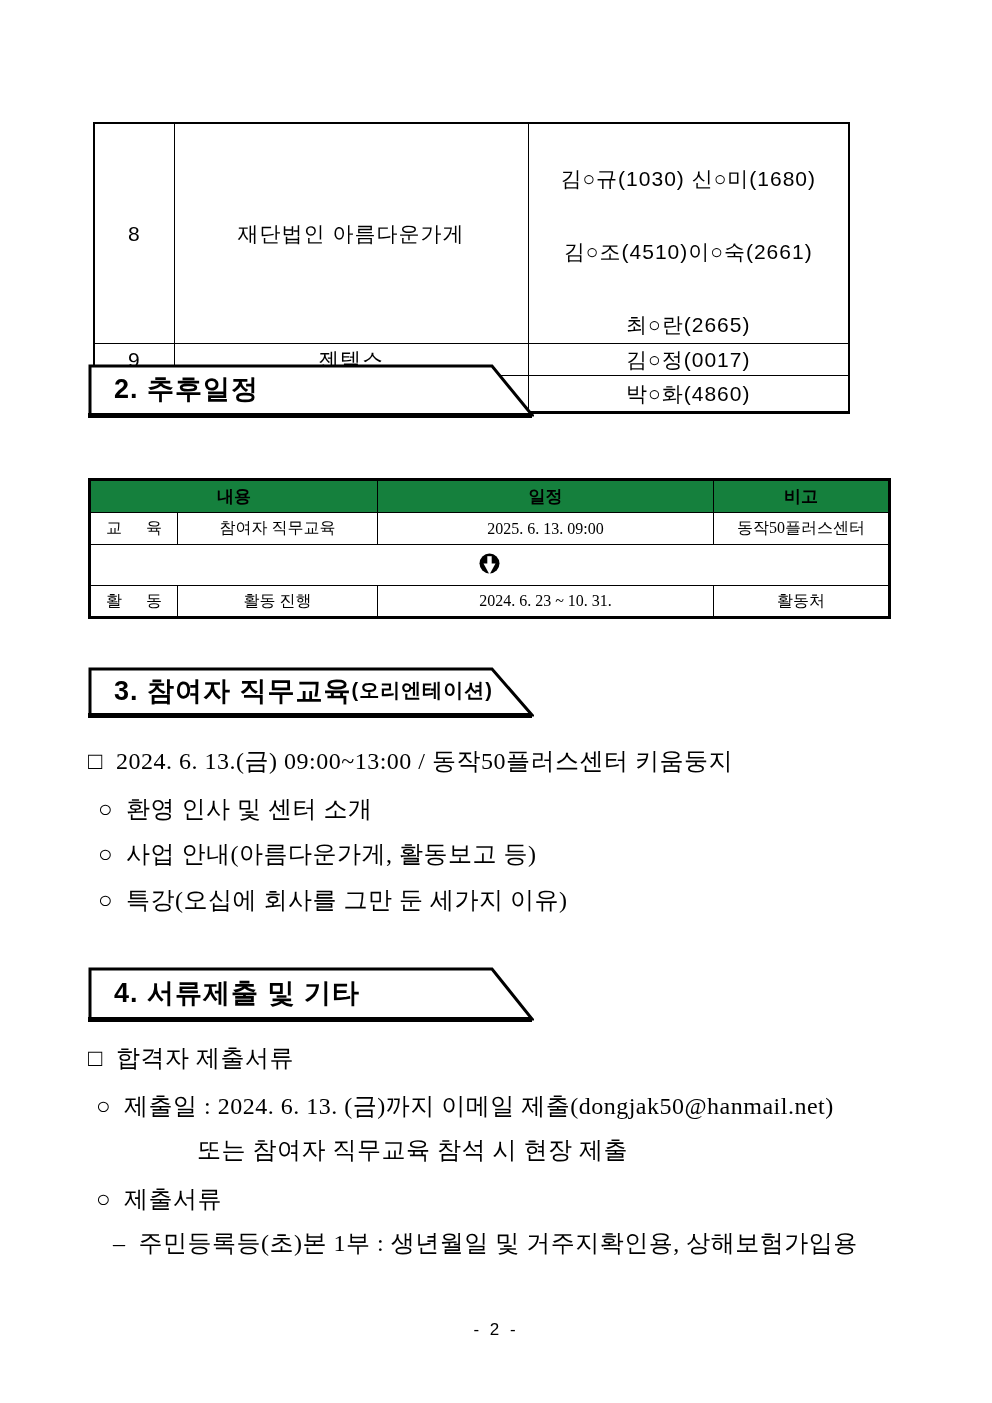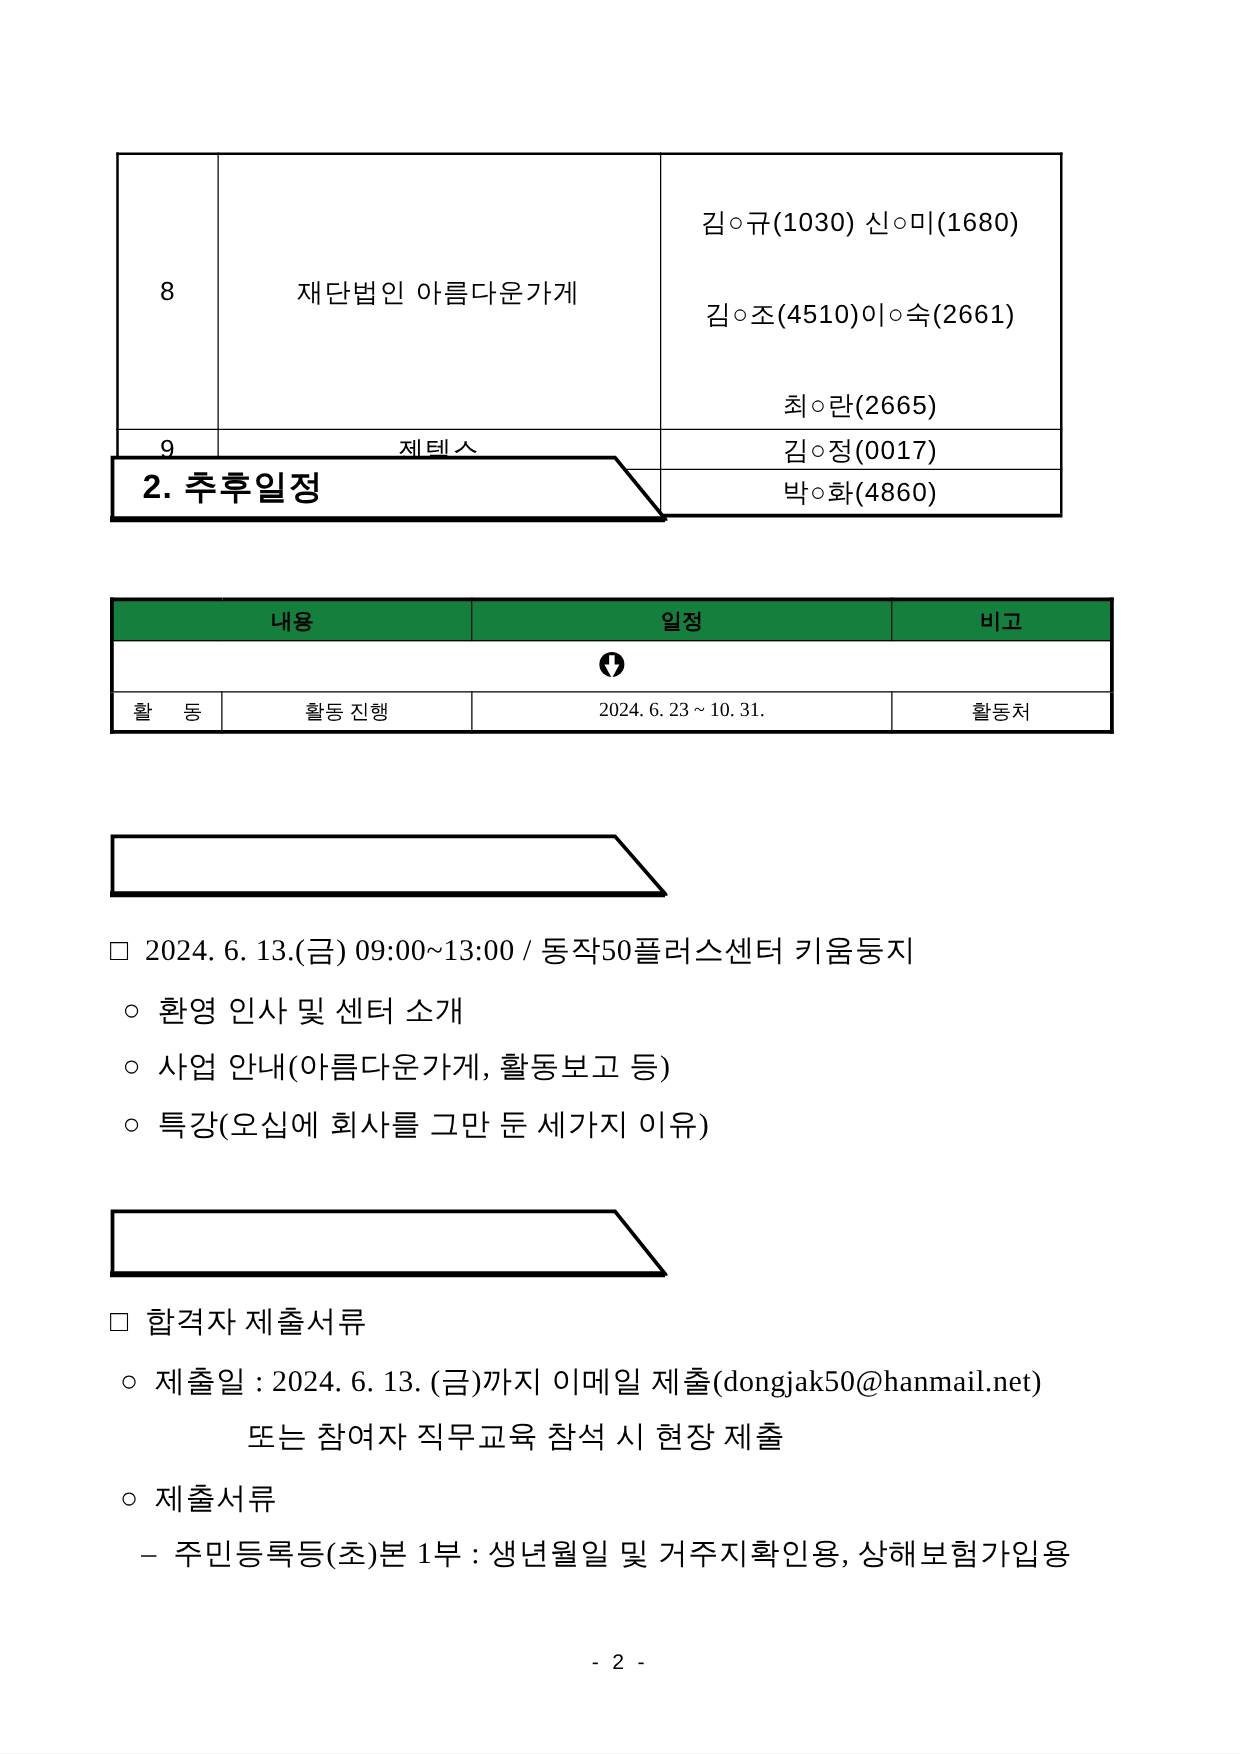--- a/index.html
+++ b/index.html
@@ -135,20 +135,26 @@
         <col style="width:200px">
         <col style="width:336px">
         <col style="width:176px">
       </colgroup>
     <tbody>
       <tr class="hdr">
         <td colspan="2">내용</td>
         <td>일정</td>
         <td>비고</td>
       </tr>
+      <tr class="body-row">
+        <td class="cat-cell">교      육</td>
+        <td>참여자 직무교육</td>
+        <td>2025. 6. 13. 09:00</td>
+        <td>동작50플러스센터</td>
+      </tr>
       <tr class="arrow-row">
         <td colspan="4">
           <svg width="23" height="24" viewBox="0 0 23 24" style="vertical-align:middle">
             <circle cx="11.5" cy="10.5" r="10" fill="#000000"></circle>
             <rect x="9.3" y="3.2" width="4.4" height="8" fill="#ffffff"></rect>
             <polygon points="5.5,10.5 17.5,10.5 11.5,21.5" fill="#ffffff"></polygon>
           </svg>
         </td>
       </tr>
       <tr class="body-row">
@@ -158,20 +164,24 @@
         <td>활동처</td>
       </tr>
     </tbody>
   </table>
 
   <div class="banner" style="left:88px; top:667px; height:51px;">
     <svg viewBox="0 0 446 51" preserveAspectRatio="none">
       <polygon points="2,2 404,2 444,48 2,48" fill="#ffffff" stroke="#000000" stroke-width="3"></polygon>
       <line x1="0" y1="48.5" x2="444" y2="48.5" stroke="#000000" stroke-width="5"></line>
     </svg>
+    <span class="banner-text">
+        <span>3. 참여자 직무교육</span>
+        <span class="banner-suffix">(오리엔테이션)</span>
+      </span>
   </div>
 
   <div class="line" style="left:88px; top:746px;">
     <span class="bullet">□</span>
     <span>2024. 6. 13.(금) 09:00~13:00 / 동작50플러스센터 키움둥지</span>
   </div>
   <div class="line" style="left:98px; top:794px;">
     <span class="bullet">○</span>
     <span>환영 인사 및 센터 소개</span>
   </div>
@@ -182,20 +192,21 @@
   <div class="line" style="left:98px; top:885px;">
     <span class="bullet">○</span>
     <span>특강(오십에 회사를 그만 둔 세가지 이유)</span>
   </div>
 
   <div class="banner" style="left:88px; top:967px; height:55px;">
     <svg viewBox="0 0 446 55" preserveAspectRatio="none">
       <polygon points="2,2 404,2 444,52 2,52" fill="#ffffff" stroke="#000000" stroke-width="3"></polygon>
       <line x1="0" y1="52.5" x2="444" y2="52.5" stroke="#000000" stroke-width="5"></line>
     </svg>
+    <span class="banner-text">4. 서류제출 및 기타</span>
   </div>
 
   <div class="line" style="left:88px; top:1043px;">
     <span class="bullet">□</span>
     <span>합격자 제출서류</span>
   </div>
   <div class="line" style="left:96px; top:1091px;">
     <span class="bullet">○</span>
     <span>제출일 : 2024. 6. 13. (금)까지 이메일 제출(dongjak50@hanmail.net)</span>
   </div>

